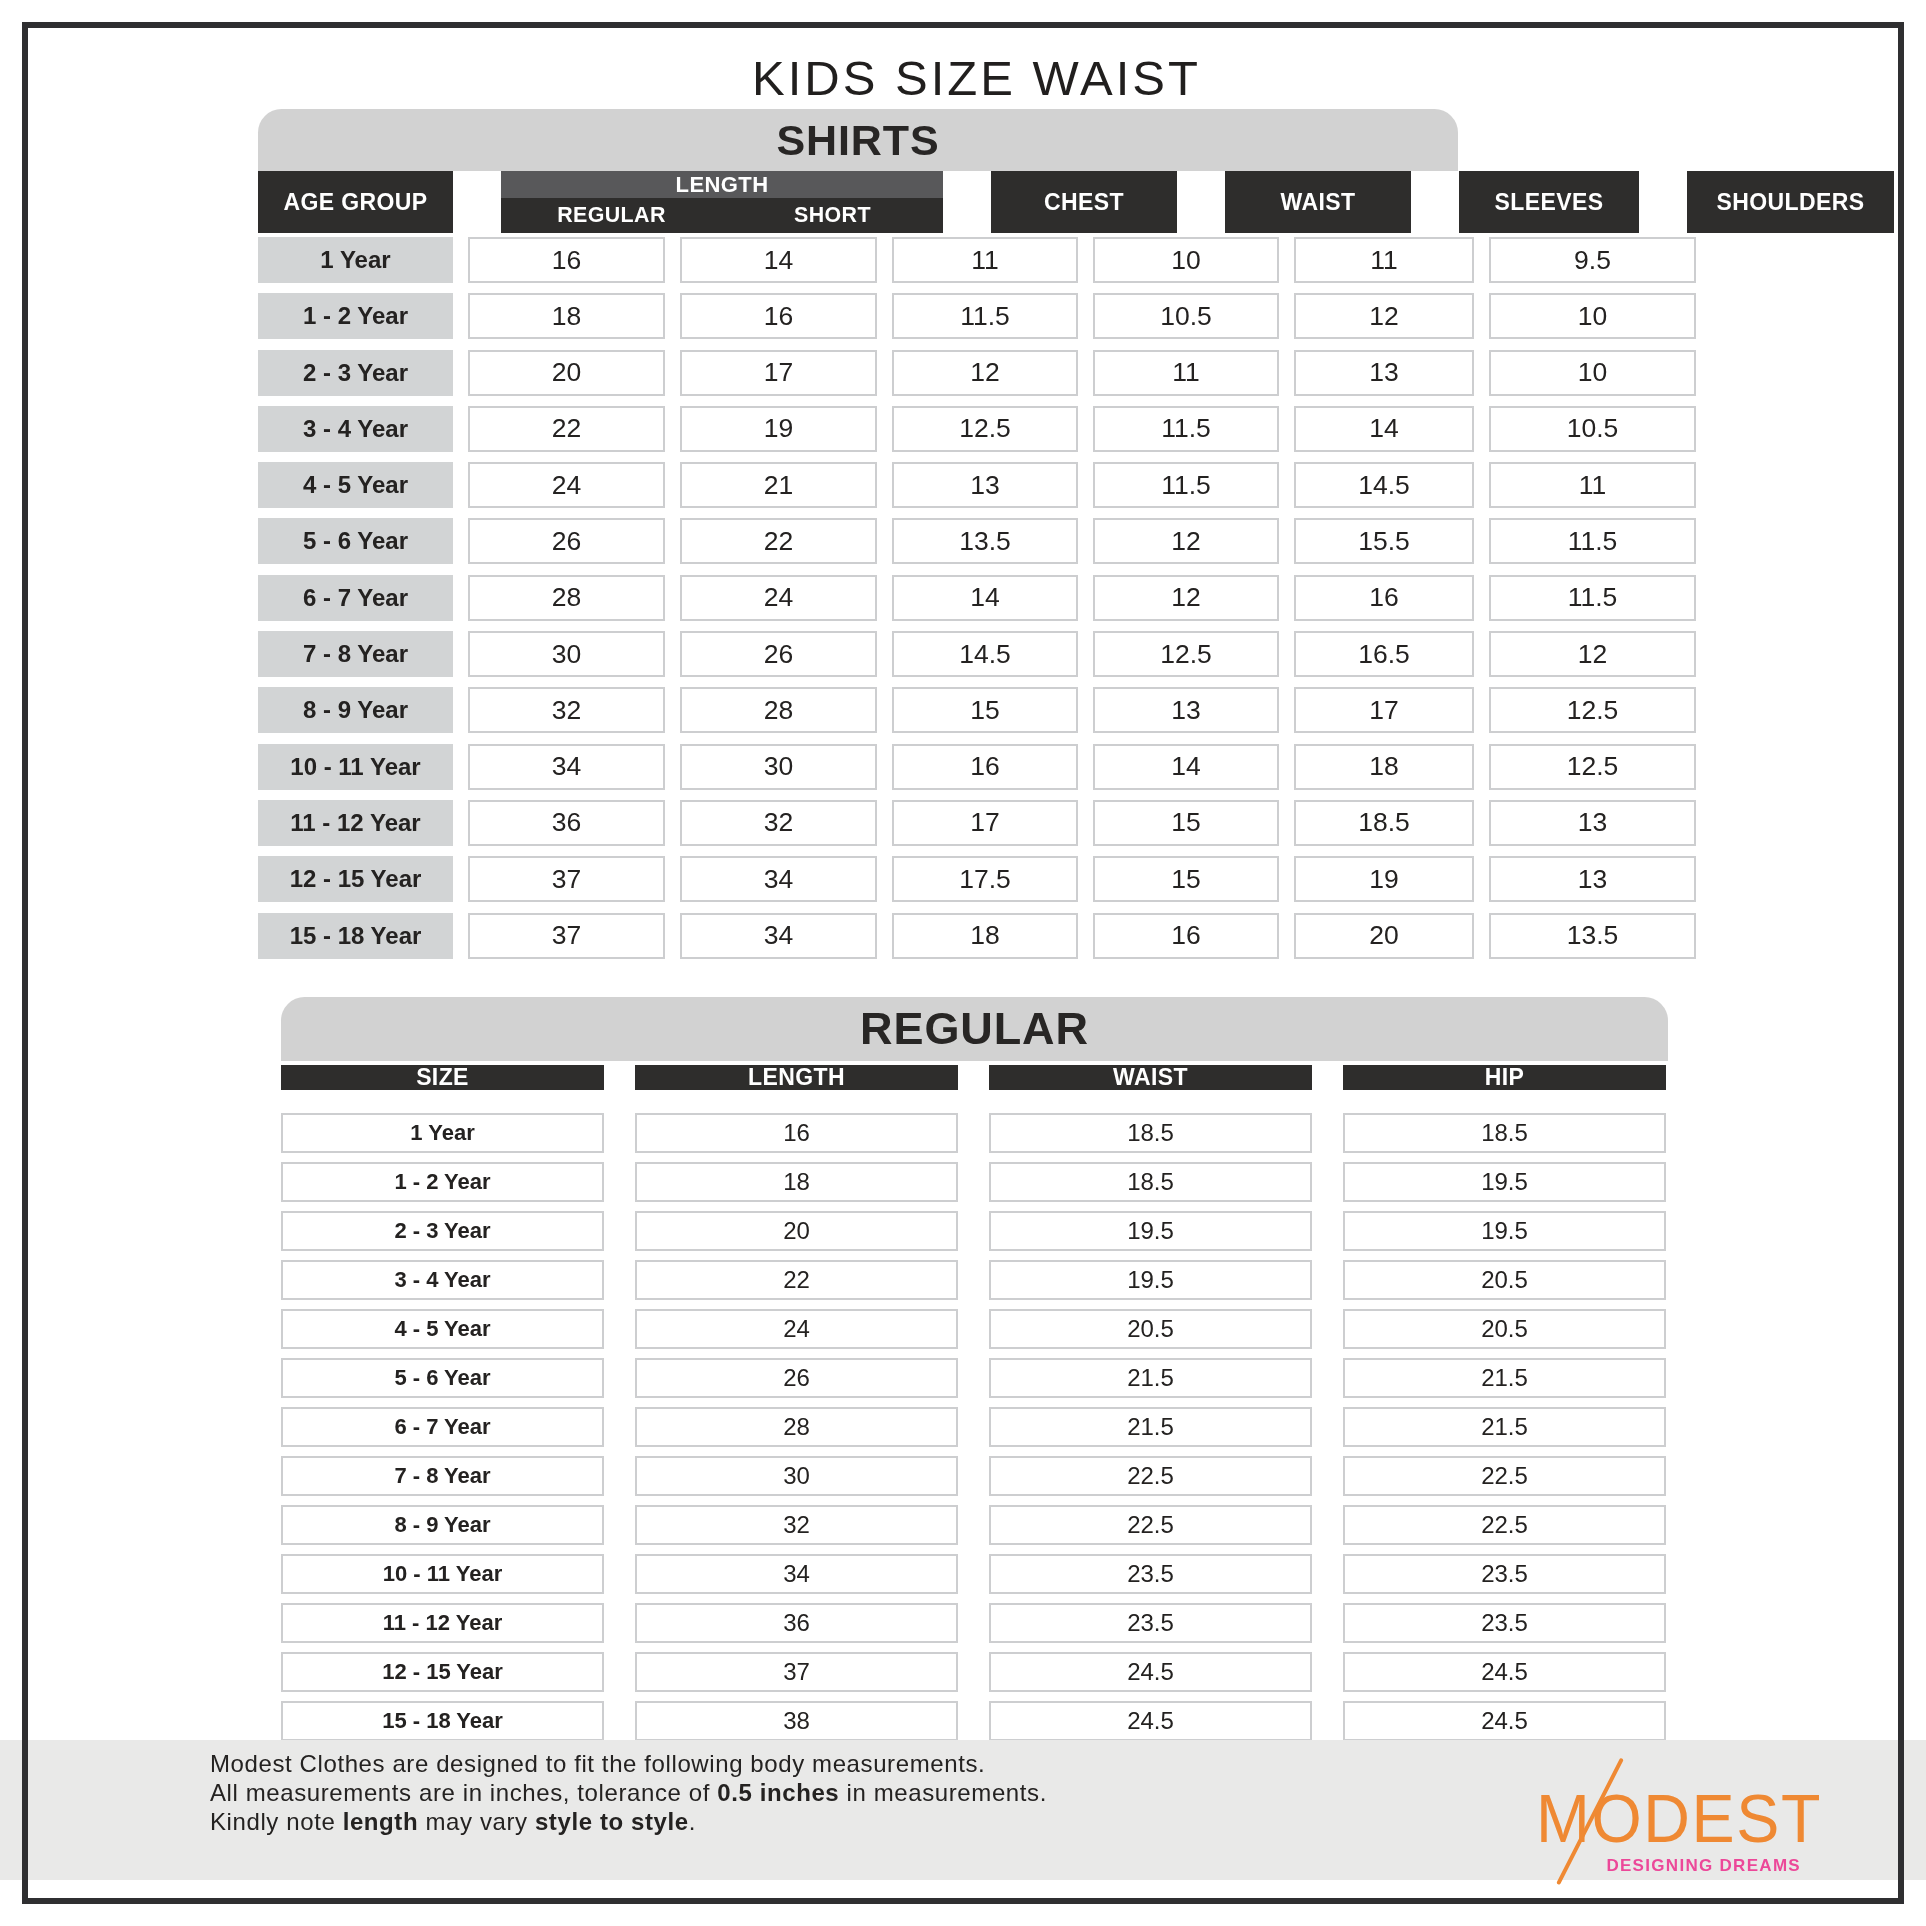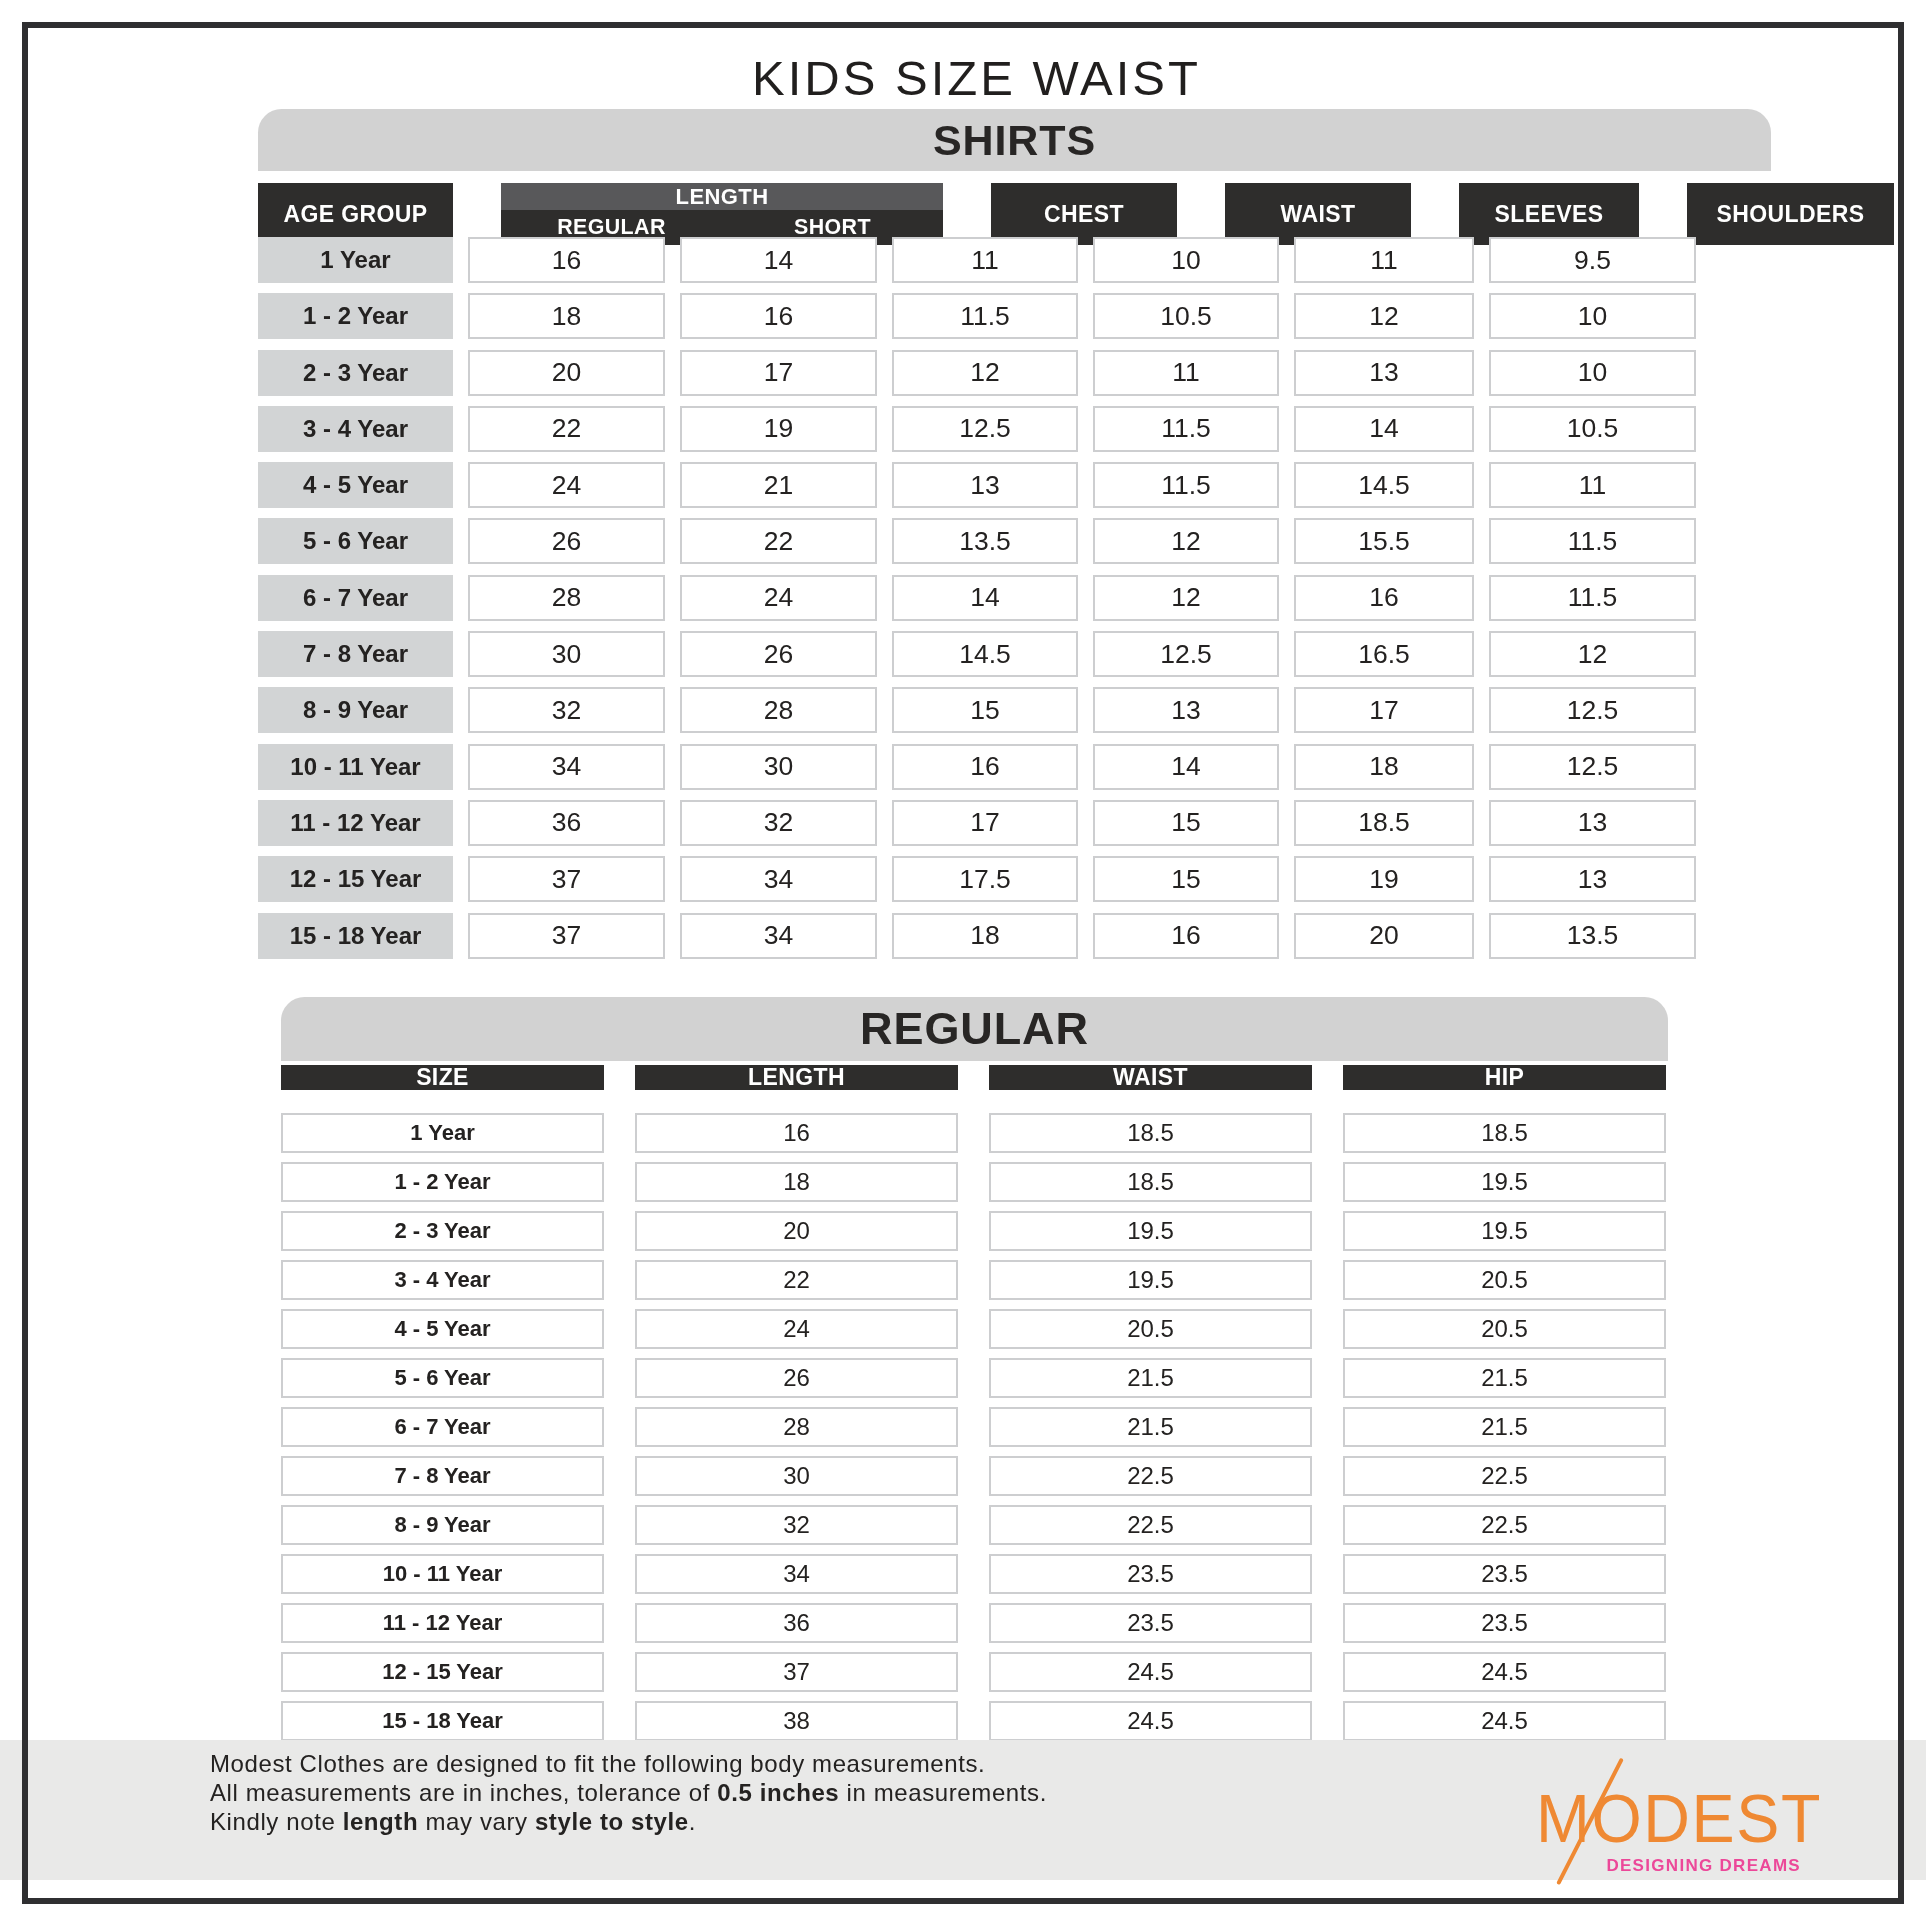--- a/index.html
+++ b/index.html
@@ -10,30 +10,30 @@
   #frame { position:absolute; left:22px; top:22px; right:22px; bottom:22px;
            border:6.4px solid #2f2f31; z-index:10; pointer-events:none; }
 
   
   #page-title { position:absolute; left:258px; top:50px; width:1437px; text-align:center;
                 font-size:49px; letter-spacing:3px; color:#211f1e; font-weight:normal; }
 
   
   .banner { position:absolute; background:#d2d2d2; border-radius:23.5px 23.5px 0 0;
             display:flex; align-items:center; justify-content:center; }
-  #shirts-banner  { left:258px; top:109px; width:1513px; height:62px; }
+  #shirts-banner  { left:258px; top:109px; width:1200px; height:62px; }
   #bottoms-banner { left:281px; top:997px; width:1387px; height:64px; }
   .banner .banner-text { font-weight:800; color:#282625; letter-spacing:0.9px; }
   #shirts-banner .banner-text  { font-size:43px; }
   #bottoms-banner .banner-text { font-size:45px; }
 
   
   .sgrid { position:absolute; left:258px; width:1437px; display:grid;
            grid-template-columns:195px 197px 197px 186px 186px 180px 207px; column-gap:15px; }
-  #shirts-header { top:183px;gap:48px; }
+  #shirts-header { top:171px;gap:48px; }
   #shirts-rows   { top:237px; grid-auto-rows:46px; row-gap:10.3px; }
 
   .hdr-cell { background:#2e2d2c; color:#ffffff; font-weight:bold; font-size:23px;
               letter-spacing:0.4px; display:flex; align-items:center; justify-content:center;
               height:62px; }
   .length-group { display:flex; flex-direction:column; height:62px; }
   .length-top { height:35px; background:#58585a; color:#fff; font-weight:bold; font-size:22px;
                 letter-spacing:0.4px; display:flex; align-items:center; justify-content:center; }
   .length-bottom { height:44px; background:#2e2d2c; display:flex; }
   .length-bottom span { flex:1; color:#fff; font-weight:bold; font-size:21.4px; letter-spacing:0.4px;

